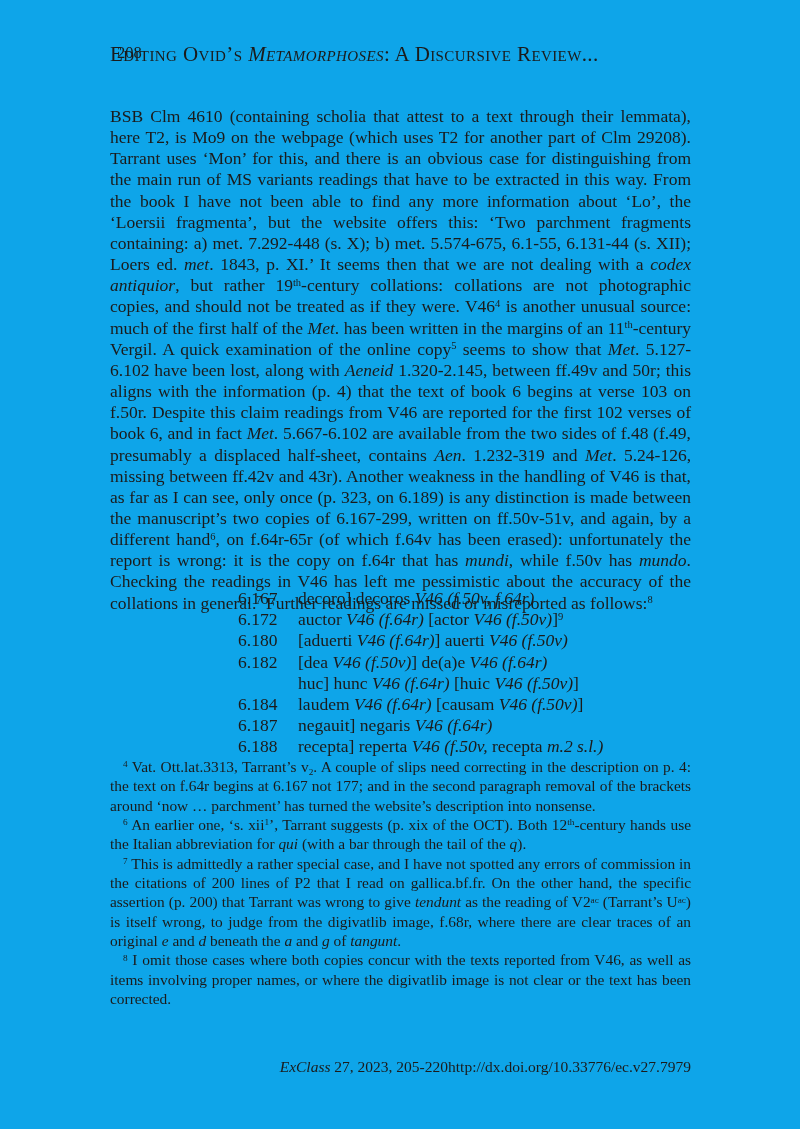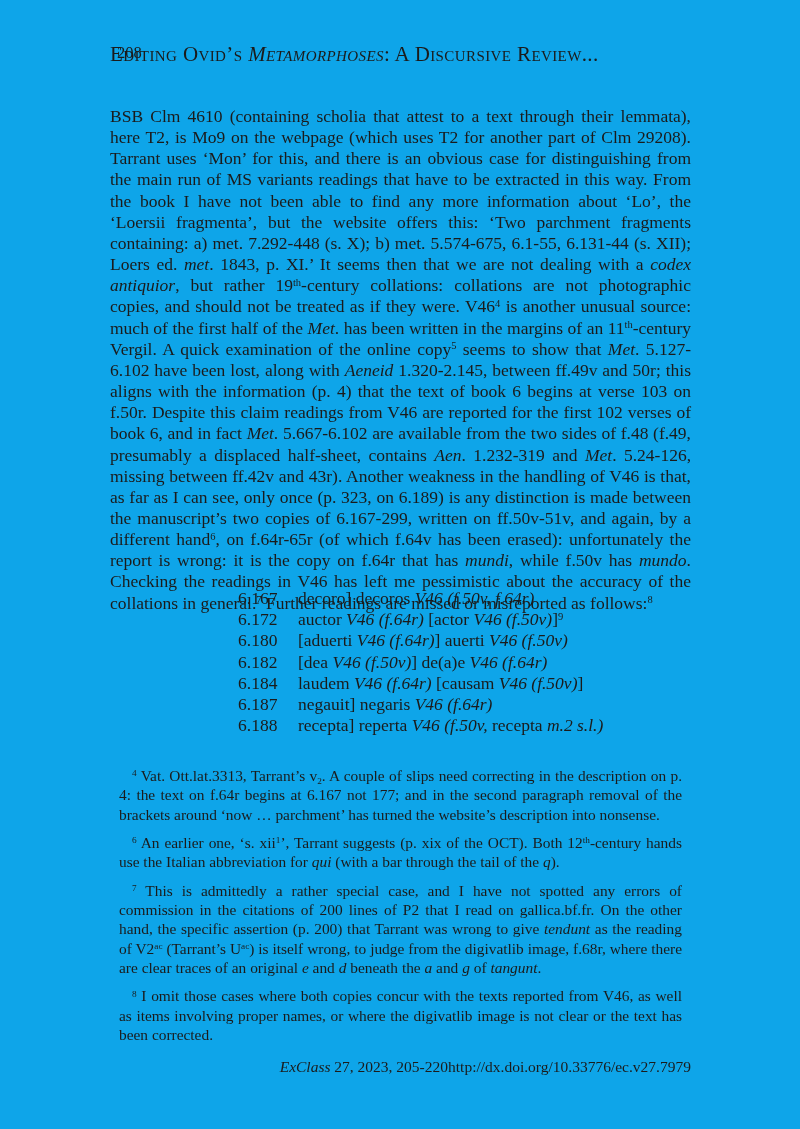--- a/index.html
+++ b/index.html
@@ -22,21 +22,21 @@
   .apparatus {
     position: absolute; top: 588px; left: 238px;
     font-size: 17.5px; line-height: 21.2px; white-space: nowrap;
   }
   .app-row { margin: 0; }
   .app-ref { display: inline-block; width: 60px; }
   .footnotes {
     position: absolute; top: 757px; left: 110px; width: 581px;
     font-size: 15.4px; line-height: 19.35px; text-align: justify;
   }
-  .footnote { margin: 9px; text-indent: 13px; }
+  .footnote { margin: 0; text-indent: 13px; }
   .footer {
     position: absolute; top: 1058px; left: 110px; width: 581px;
     display: flex; justify-content: flex-end; font-size: 15.5px;
   }
   .it { font-style: italic; }
   .sc { font-variant: small-caps; }
   .sup { font-size: 60%; position: relative; top: -0.5em; line-height: 0; }
   .sub { font-size: 60%; position: relative; top: 0.3em; line-height: 0; }
   .doi { color: inherit; text-decoration: none; }
 </style>
@@ -50,20 +50,21 @@
     <div class="running-title"><span class="sc">Editing Ovid’s </span><span class="it sc">Metamorphoses</span><span class="sc">: A Discursive Review...</span></div>
   </div>
 
   <div class="body-para"><span>BSB Clm 4610 (containing scholia that attest to a text through their lemmata), here T2, is Mo9 on the webpage (which uses T2 for another part of Clm 29208). Tarrant uses ‘Mon’ for this, and there is an obvious case for distinguishing from the main run of MS variants readings that have to be extracted in this way. From the book I have not been able to find any more information about ‘Lo’, the ‘Loersii fragmenta’, but the website offers this: ‘Two parchment fragments containing: a) met. 7.292-448 (s. X); b) met. 5.574-675, 6.1-55, 6.131-44 (s. XII); Loers ed. </span><span class="it">met</span><span>. 1843, p. XI.’ It seems then that we are not dealing with a </span><span class="it">codex antiquior</span><span>, but rather 19</span><span class="sup">th</span><span>-century collations: collations are not photographic copies, and should not be treated as if they were. V46</span><span class="sup">4</span><span> is another unusual source: much of the first half of the </span><span class="it">Met</span><span>. has been written in the margins of an 11</span><span class="sup">th</span><span>-century Vergil. A quick examination of the online copy</span><span class="sup">5</span><span> seems to show that </span><span class="it">Met</span><span>. 5.127-6.102 have been lost, along with </span><span class="it">Aeneid</span><span> 1.320-2.145, between ff.49v and 50r; this aligns with the information (p. 4) that the text of book 6 begins at verse 103 on f.50r. Despite this claim readings from V46 are reported for the first 102 verses of book 6, and in fact </span><span class="it">Met</span><span>. 5.667-6.102 are available from the two sides of f.48 (f.49, presumably a displaced half-sheet, contains </span><span class="it">Aen</span><span>. 1.232-319 and </span><span class="it">Met</span><span>. 5.24-126, missing between ff.42v and 43r). Another weakness in the handling of V46 is that, as far as I can see, only once (p. 323, on 6.189) is any distinction is made between the manuscript’s two copies of 6.167-299, written on ff.50v-51v, and again, by a different hand</span><span class="sup">6</span><span>, on f.64r-65r (of which f.64v has been erased): unfortunately the report is wrong: it is the copy on f.64r that has </span><span class="it">mundi</span><span>, while f.50v has </span><span class="it">mundo</span><span>. Checking the readings in V46 has left me pessimistic about the accuracy of the collations in general.</span><span class="sup">7</span><span> Further readings are missed or misreported as follows:</span><span class="sup">8</span></div>
 
   <div class="apparatus">
       <div class="app-row"><span class="app-ref">6.167</span><span><span>decoro] decoros </span><span class="it">V46 (f.50v, f.64r)</span></span></div>
       <div class="app-row"><span class="app-ref">6.172</span><span><span>auctor </span><span class="it">V46 (f.64r)</span><span> [actor </span><span class="it">V46 (f.50v)</span><span>]</span><span class="sup">9</span></span></div>
       <div class="app-row"><span class="app-ref">6.180</span><span><span>[aduerti </span><span class="it">V46 (f.64r)</span><span>] auerti </span><span class="it">V46 (f.50v)</span></span></div>
       <div class="app-row"><span class="app-ref">6.182</span><span><span>[dea </span><span class="it">V46 (f.50v)</span><span>] de(a)e </span><span class="it">V46 (f.64r)</span></span></div>
+      <div class="app-row"><span class="app-ref"></span><span><span>huc] hunc </span><span class="it">V46 (f.64r)</span><span> [huic </span><span class="it">V46 (f.50v)</span><span>]</span></span></div>
       <div class="app-row"><span class="app-ref">6.184</span><span><span>laudem </span><span class="it">V46 (f.64r)</span><span> [causam </span><span class="it">V46 (f.50v)</span><span>]</span></span></div>
       <div class="app-row"><span class="app-ref">6.187</span><span><span>negauit] negaris </span><span class="it">V46 (f.64r)</span></span></div>
       <div class="app-row"><span class="app-ref">6.188</span><span><span>recepta] reperta </span><span class="it">V46 (f.50v,</span><span> recepta </span><span class="it">m.2 s.l.)</span></span></div>
     </div>
 
   <div class="footnotes">
       <p class="footnote"><span class="sup">4</span><span> Vat. Ott.lat.3313, Tarrant’s v</span><span class="sub">2</span><span>. A couple of slips need correcting in the description on p. 4: the text on f.64r begins at 6.167 not 177; and in the second paragraph removal of the brackets around ‘now … parchment’ has turned the website’s description into nonsense.</span></p>
       <p class="footnote"><span class="sup">6</span><span> An earlier one, ‘s. xii</span><span class="sup">1</span><span>’, Tarrant suggests (p. xix of the OCT). Both 12</span><span class="sup">th</span><span>-century hands use the Italian abbreviation for </span><span class="it">qui</span><span> (with a bar through the tail of the </span><span class="it">q</span><span>).</span></p>
       <p class="footnote"><span class="sup">7</span><span> This is admittedly a rather special case, and I have not spotted any errors of commission in the citations of 200 lines of P2 that I read on gallica.bf.fr. On the other hand, the specific assertion (p. 200) that Tarrant was wrong to give </span><span class="it">tendunt</span><span> as the reading of V2</span><span class="sup">ac</span><span> (Tarrant’s U</span><span class="sup">ac</span><span>) is itself wrong, to judge from the digivatlib image, f.68r, where there are clear traces of an original </span><span class="it">e</span><span> and </span><span class="it">d</span><span> beneath the </span><span class="it">a</span><span> and </span><span class="it">g</span><span> of </span><span class="it">tangunt</span><span>.</span></p>
       <p class="footnote"><span class="sup">8</span><span> I omit those cases where both copies concur with the texts reported from V46, as well as items involving proper names, or where the digivatlib image is not clear or the text has been corrected.</span></p>

